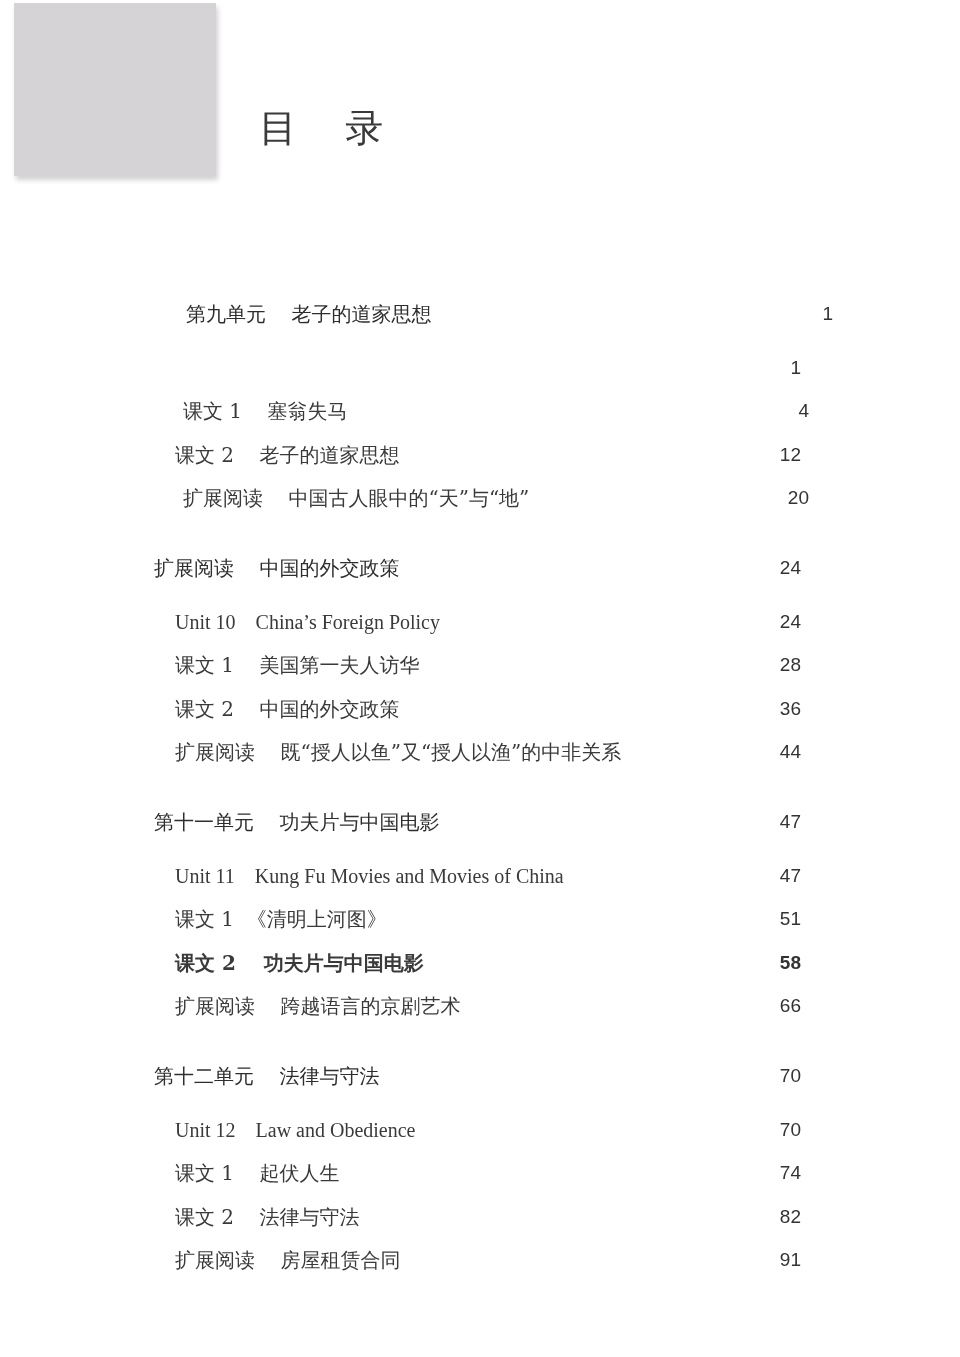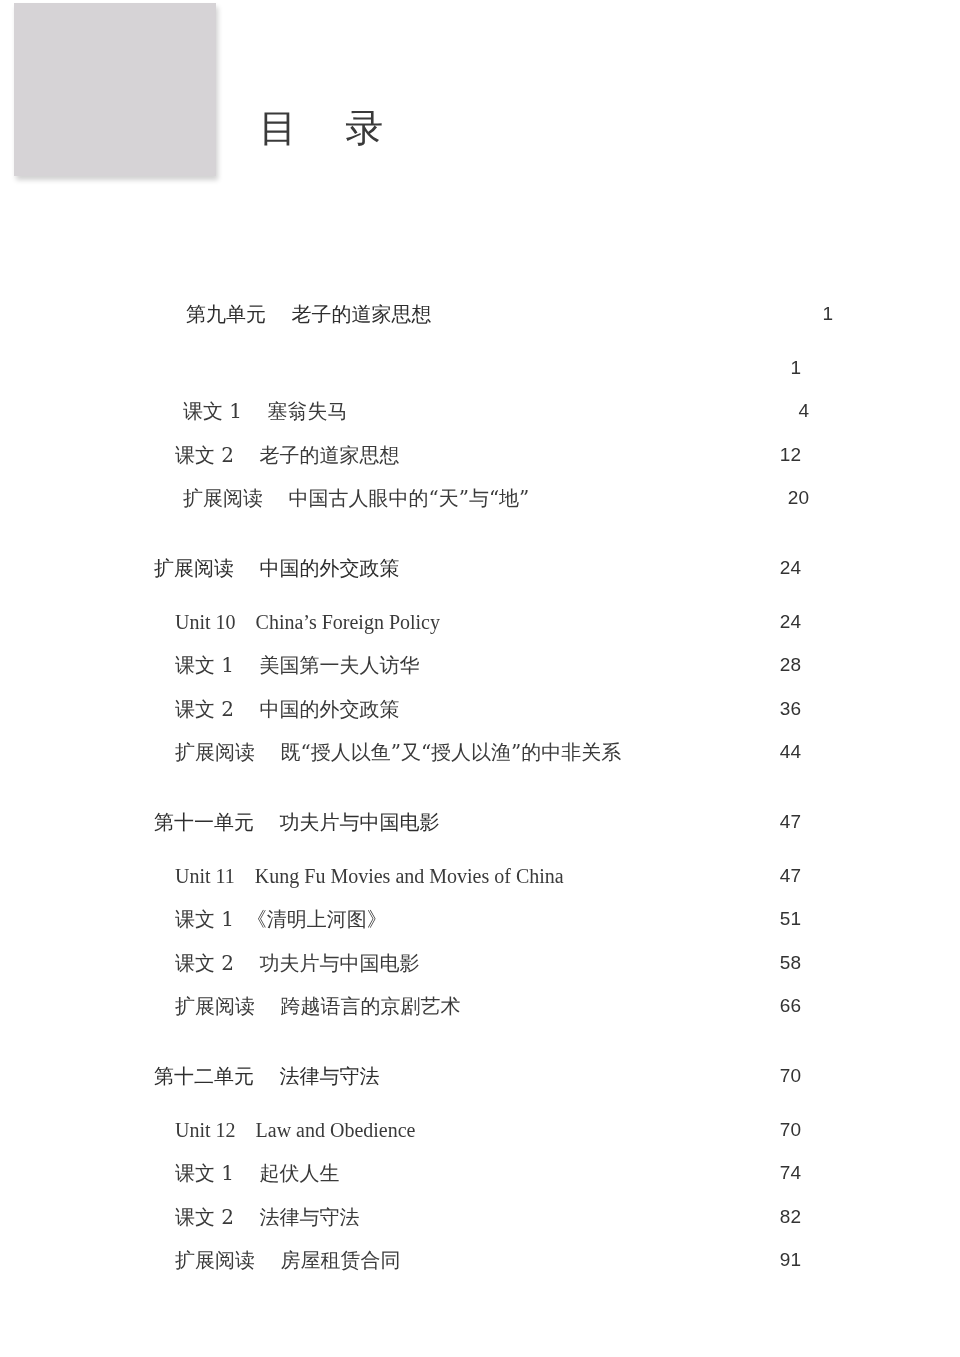--- a/index.html
+++ b/index.html
@@ -134,21 +134,21 @@
     <span class="page">47</span>
   </div>
   <div class="row sub-row" style="top:861px;">
     <span class="label">Unit 11    Kung Fu Movies and Movies of China</span>
     <span class="page">47</span>
   </div>
   <div class="row sub-row" style="top:904px;">
     <span class="label cjk">课文 1  《清明上河图》</span>
     <span class="page">51</span>
   </div>
-  <div class="row sub-row" style="top:948px;">
+  <div class="row sub-row" style="top:948px;font-weight:bold;">
     <span class="label cjk">课文 2    功夫片与中国电影</span>
     <span class="page">58</span>
   </div>
   <div class="row sub-row" style="top:991px;">
     <span class="label cjk">扩展阅读    跨越语言的京剧艺术</span>
     <span class="page">66</span>
   </div>
 
   <div class="row unit-row" style="top:1061px;">
     <span class="label">第十二单元    法律与守法</span>

